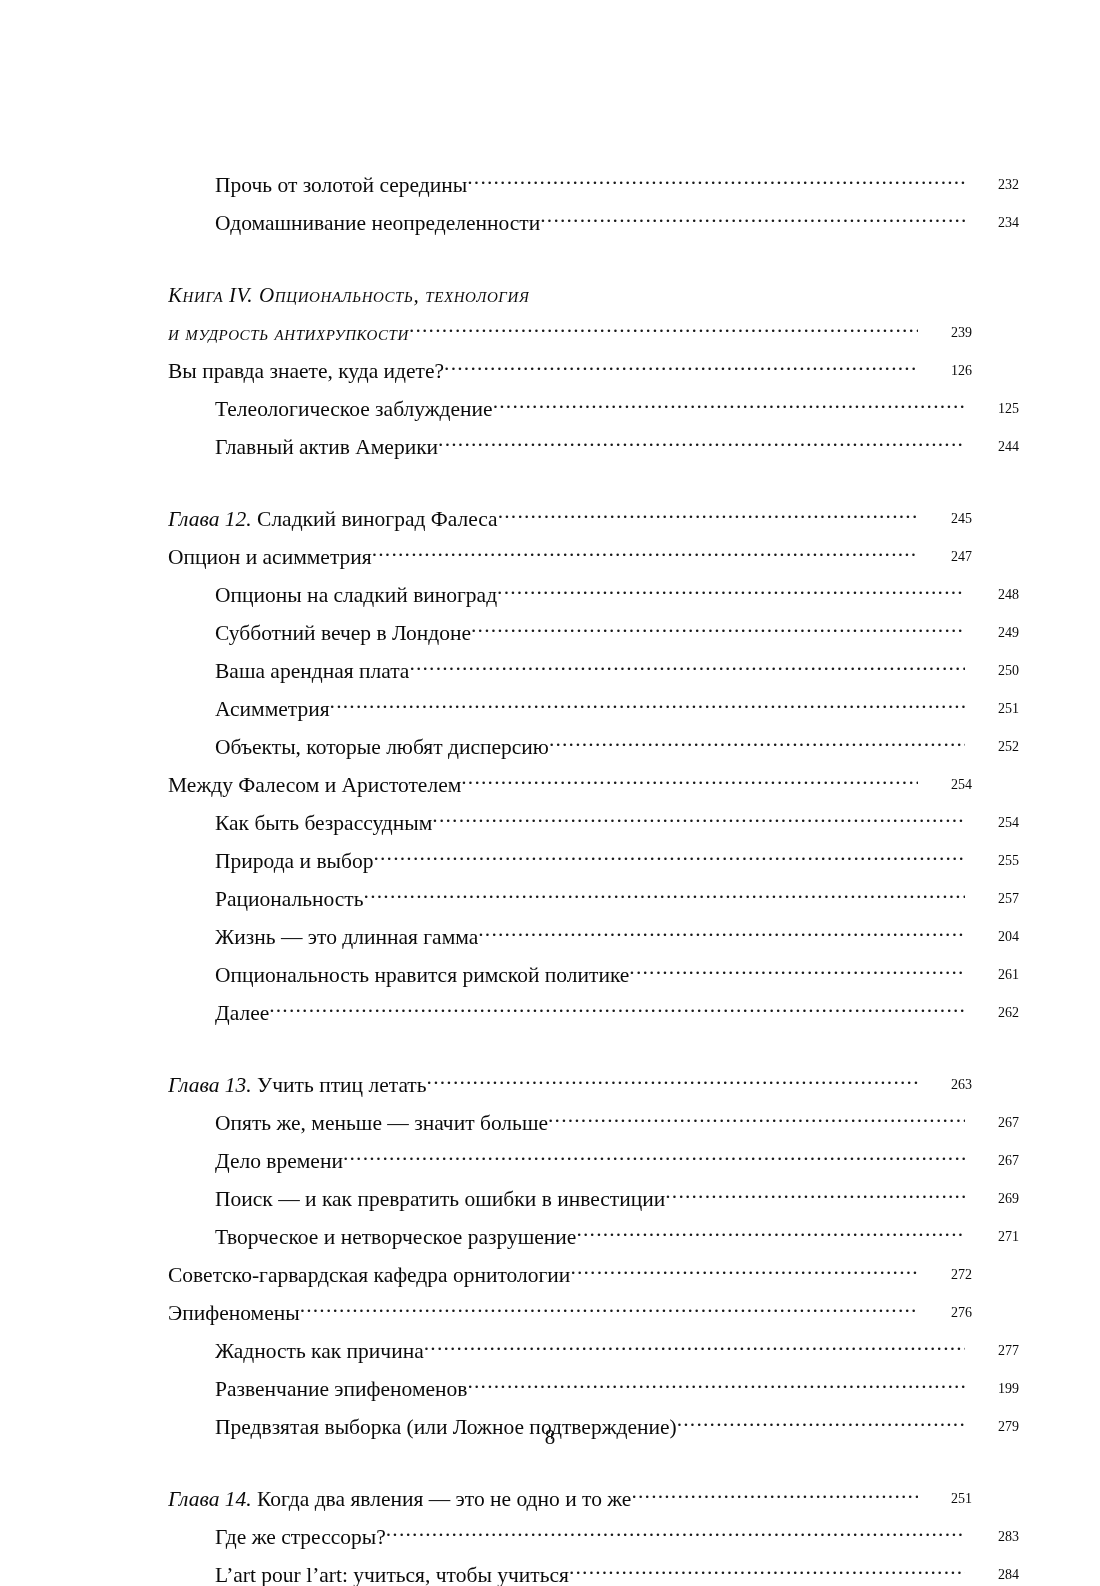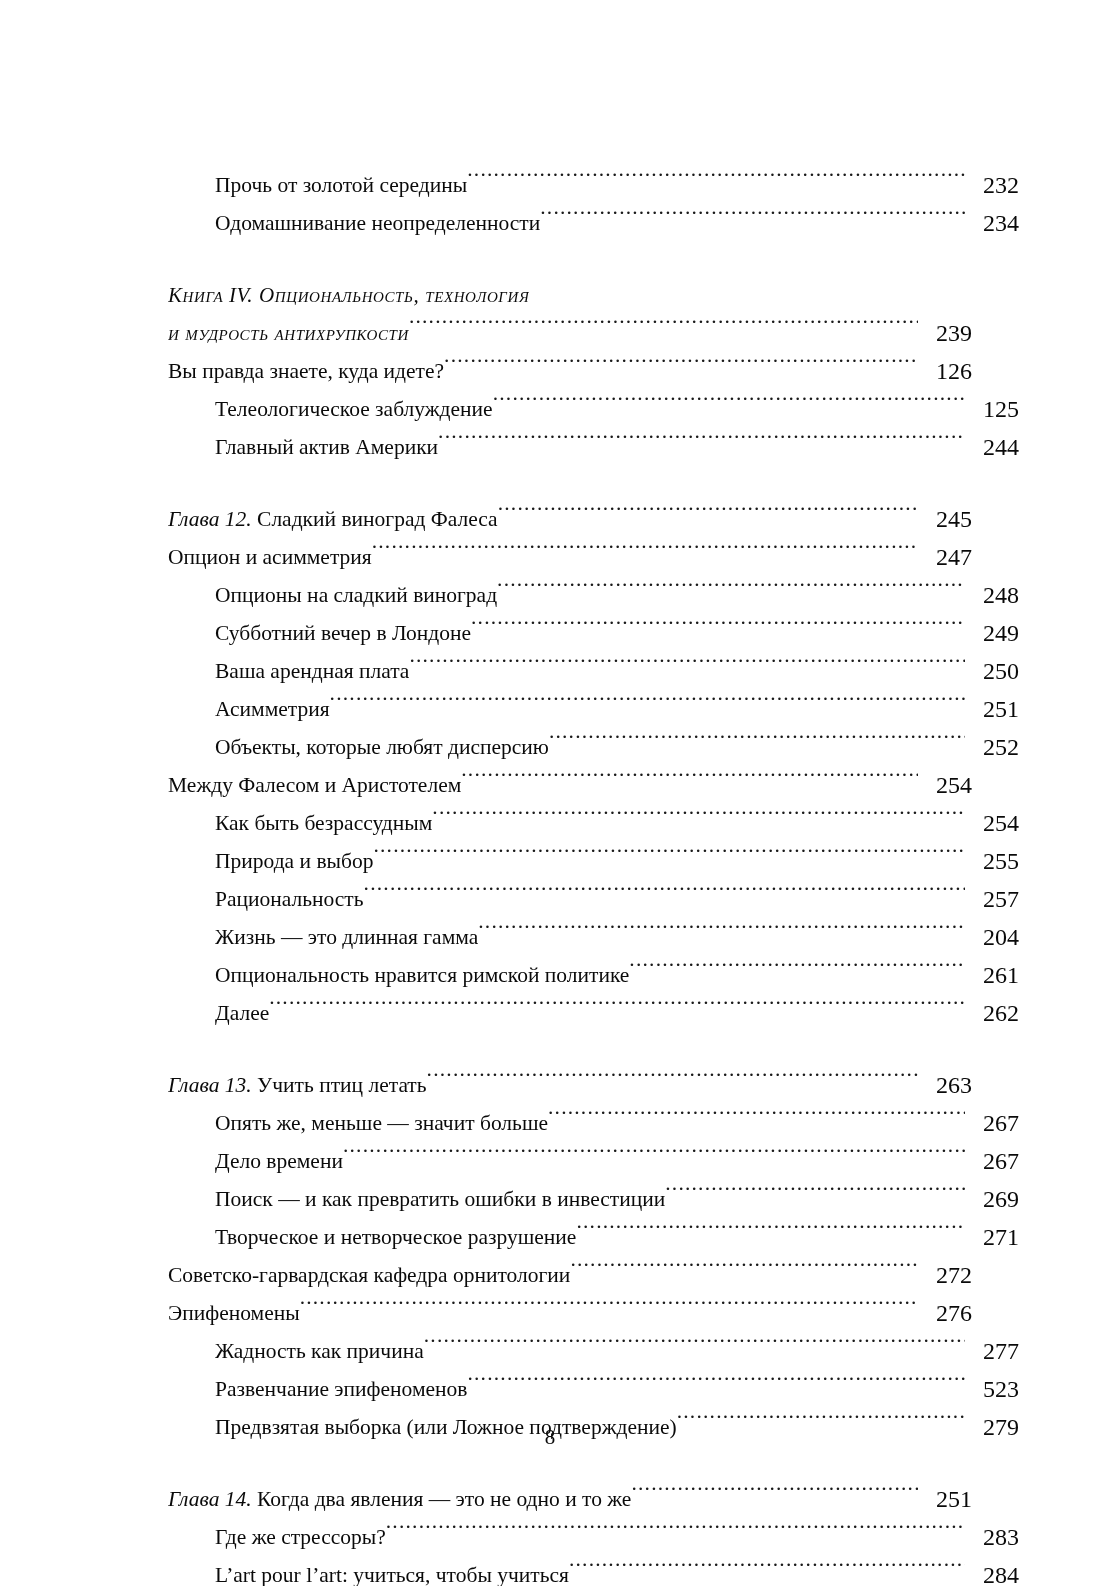--- a/index.html
+++ b/index.html
@@ -20,21 +20,21 @@
   .toc {
     position: absolute;
     left: 168px;
     top: 166px;
     width: 804px;
   }
 
   
   .toc-line {
     display: flex;
-    align-items: flex-start;
+    align-items: center;
     width: 100%;
     font-size: 21.5px;
     line-height: 38px;
     white-space: nowrap;
   }
   .toc-line .title {
     flex: 0 1 auto;
     overflow: hidden;
   }
   .toc-line .leader {
@@ -53,21 +53,21 @@
     position: absolute;
     left: 0;
     bottom: 0;
     white-space: nowrap;
     color: #1a1a1a;
   }
   .toc-line .pageno {
     flex: 0 0 auto;
     text-align: right;
     min-width: 52px;
-    font-size: 24px;
+    font-size: 14px;
     padding-left: 2px;
   }
 
   
   .lvl-0 { padding-left: 0px; }
   .lvl-1 { padding-left: 47px; }
 
   
   .smallcaps .title {
     font-variant: small-caps;
@@ -254,21 +254,21 @@
           <span class="pageno">276</span>
         </div>
         <div class="toc-line lvl-1 plain">
           <span class="title">Жадность как причина</span>
           <span class="leader"></span>
           <span class="pageno">277</span>
         </div>
         <div class="toc-line lvl-1 plain">
           <span class="title">Развенчание эпифеноменов </span>
           <span class="leader"></span>
-          <span class="pageno">523</span>
+          <span class="pageno">199</span>
         </div>
         <div class="toc-line lvl-1 plain">
           <span class="title">Предвзятая выборка  (или Ложное подтверждение)</span>
           <span class="leader"></span>
           <span class="pageno">279</span>
         </div>
       </div>
       <div class="gap-md"></div>
       <div>
         <div class="toc-line lvl-0 chapter">

